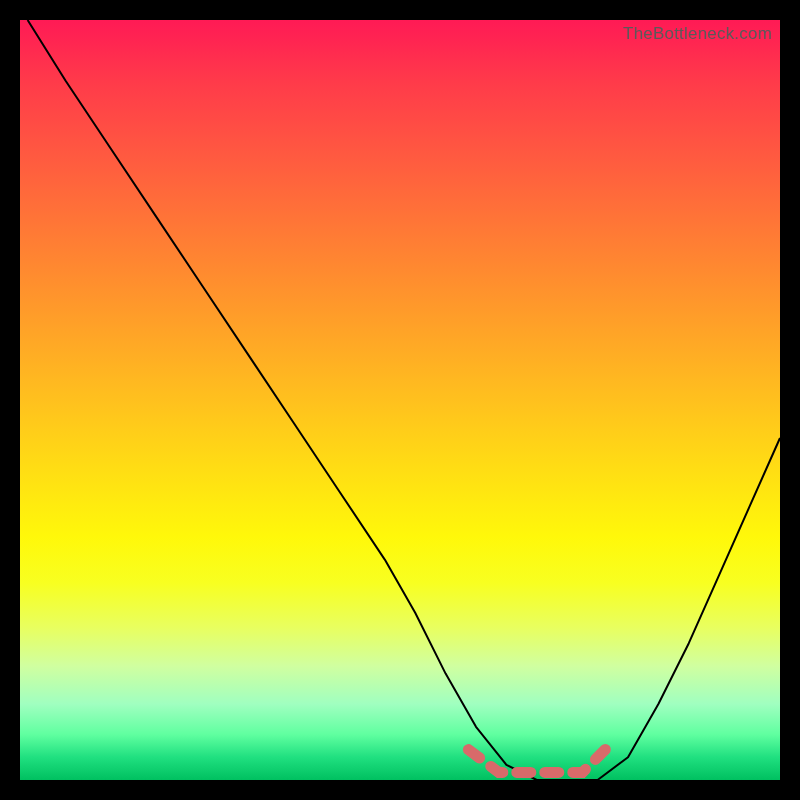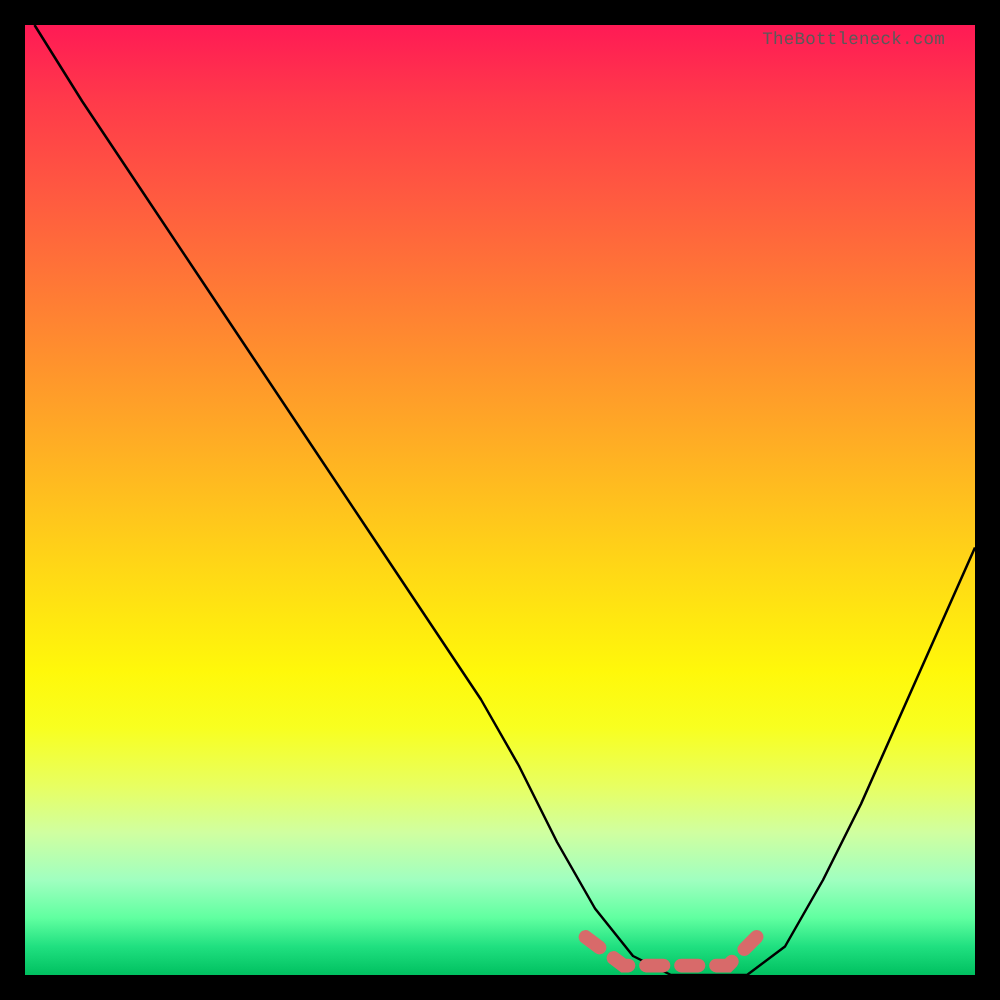--- a/index.html
+++ b/index.html
@@ -29,23 +29,23 @@
       #e8ff60 80%,
       #d0ffa0 85%,
       #a0ffc0 90%,
       #60ffa0 94%,
       #20e080 97%,
       #00c060 100%);
   }
   .watermark {
     position: absolute;
     top: 4px;
-    right: 24px;
-    font-family: Liberation Mono, monospace;
-    font-size: 14px;
+    right: 8px;
+    font-family: Liberation Sans, sans-serif;
+    font-size: 17px;
     color: #5a5a5a;
     font-weight: 500;
     letter-spacing: 0.2px;
     user-select: none;
   }
   svg.curve {
     position: absolute;
     left: 0;
     top: 0;
     width: 760px;

